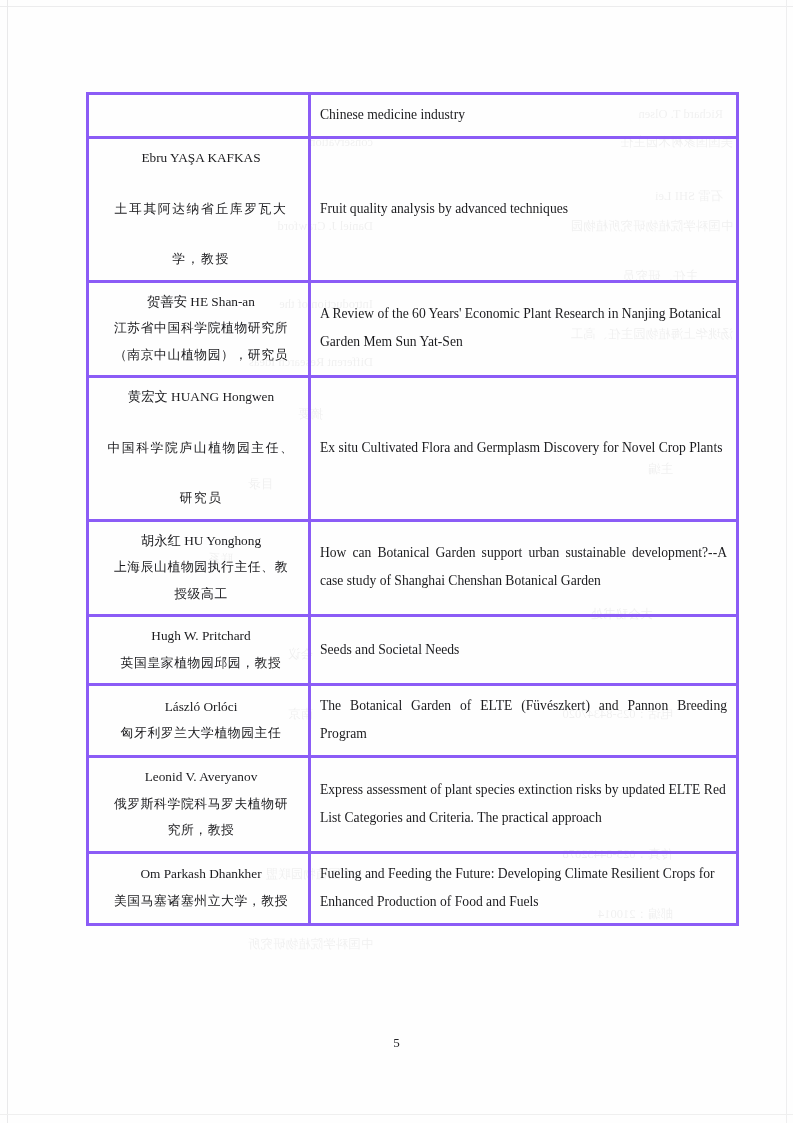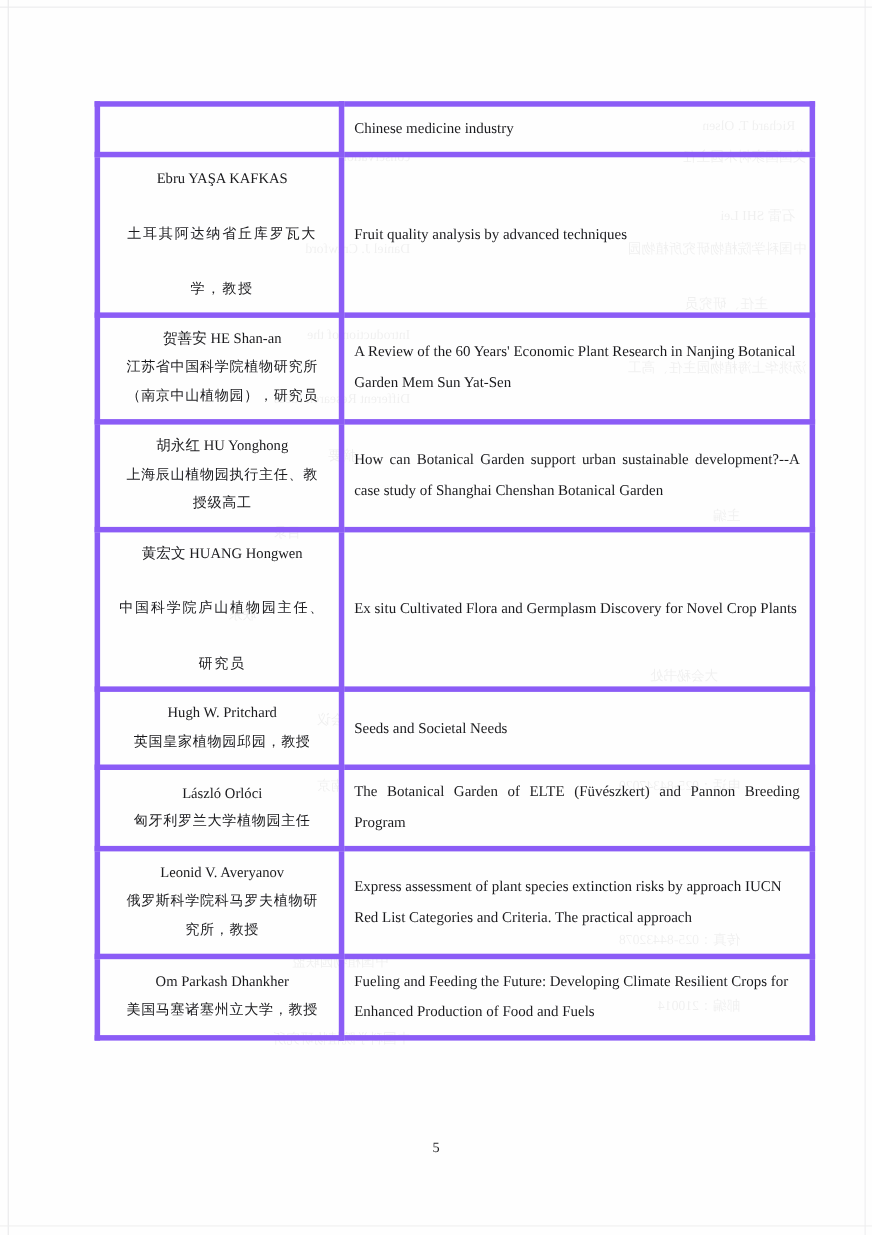--- a/index.html
+++ b/index.html
@@ -82,21 +82,21 @@
 
   .doc-table {
     position: absolute;
     left: 86px;
     top: 92px;
     width: 650px;
     border-collapse: collapse;
     table-layout: fixed;
   }
   .doc-table td {
-    border: 5px solid #8b5cf6;
+    border: 3px solid #8b5cf6;
     vertical-align: middle;
     padding: 6px 8px 7px 8px;
     box-sizing: border-box;
   }
   .doc-table td.col-person {
     width: 222px;
     padding-left: 9px;
     padding-right: 4px;
   }
   .doc-table td.col-topic {
@@ -211,42 +211,42 @@
           <div class="person-line cjk">江苏省中国科学院植物研究所</div>
           <div class="person-line cjk">（南京中山植物园），研究员</div>
         </td>
         <td class="col-topic">
           <div class="topic-text nojust">A Review of the 60 Years' Economic Plant Research in Nanjing Botanical Garden Mem Sun Yat-Sen</div>
         </td>
       </tr>
 
       <tr>
         <td class="col-person">
+          <div class="person-line">黄宏文 HUANG Hongwen</div>
+          <div class="person-line cjk spread">中国科学院庐山植物园主任、</div>
+          <div class="person-line cjk spread">研究员</div>
+        </td>
+        <td class="col-topic">
+          <div class="topic-text">Ex situ Cultivated Flora and Germplasm Discovery for Novel Crop Plants</div>
+        </td>
+      </tr>
+
+      <tr>
+        <td class="col-person">
           <div class="person-line">胡永红 HU Yonghong</div>
           <div class="person-line cjk">上海辰山植物园执行主任、教</div>
           <div class="person-line cjk">授级高工</div>
         </td>
         <td class="col-topic">
           <div class="topic-text">How can Botanical Garden support urban sustainable development?--A case study of Shanghai Chenshan Botanical Garden</div>
         </td>
       </tr>
 
       <tr>
         <td class="col-person">
-          <div class="person-line">黄宏文 HUANG Hongwen</div>
-          <div class="person-line cjk spread">中国科学院庐山植物园主任、</div>
-          <div class="person-line cjk spread">研究员</div>
-        </td>
-        <td class="col-topic">
-          <div class="topic-text">Ex situ Cultivated Flora and Germplasm Discovery for Novel Crop Plants</div>
-        </td>
-      </tr>
-
-      <tr>
-        <td class="col-person">
           <div class="person-line">Hugh W. Pritchard</div>
           <div class="person-line cjk">英国皇家植物园邱园，教授</div>
         </td>
         <td class="col-topic">
           <div class="topic-text nojust">Seeds and Societal Needs</div>
         </td>
       </tr>
 
       <tr>
         <td class="col-person">
@@ -258,21 +258,21 @@
         </td>
       </tr>
 
       <tr>
         <td class="col-person">
           <div class="person-line">Leonid V. Averyanov</div>
           <div class="person-line cjk">俄罗斯科学院科马罗夫植物研</div>
           <div class="person-line cjk">究所，教授</div>
         </td>
         <td class="col-topic">
-          <div class="topic-text nojust">Express assessment of plant species extinction risks by approach IUCN Red List Categories and Criteria. The practical approach</div>
+          <div class="topic-text nojust">Express assessment of plant species extinction risks by updated ELTE Red List Categories and Criteria. The practical approach</div>
         </td>
       </tr>
 
       <tr>
         <td class="col-person">
           <div class="person-line">Om Parkash Dhankher</div>
           <div class="person-line cjk">美国马塞诸塞州立大学，教授</div>
         </td>
         <td class="col-topic">
           <div class="topic-text nojust">Fueling and Feeding the Future: Developing Climate Resilient Crops for Enhanced Production of Food and Fuels</div>

